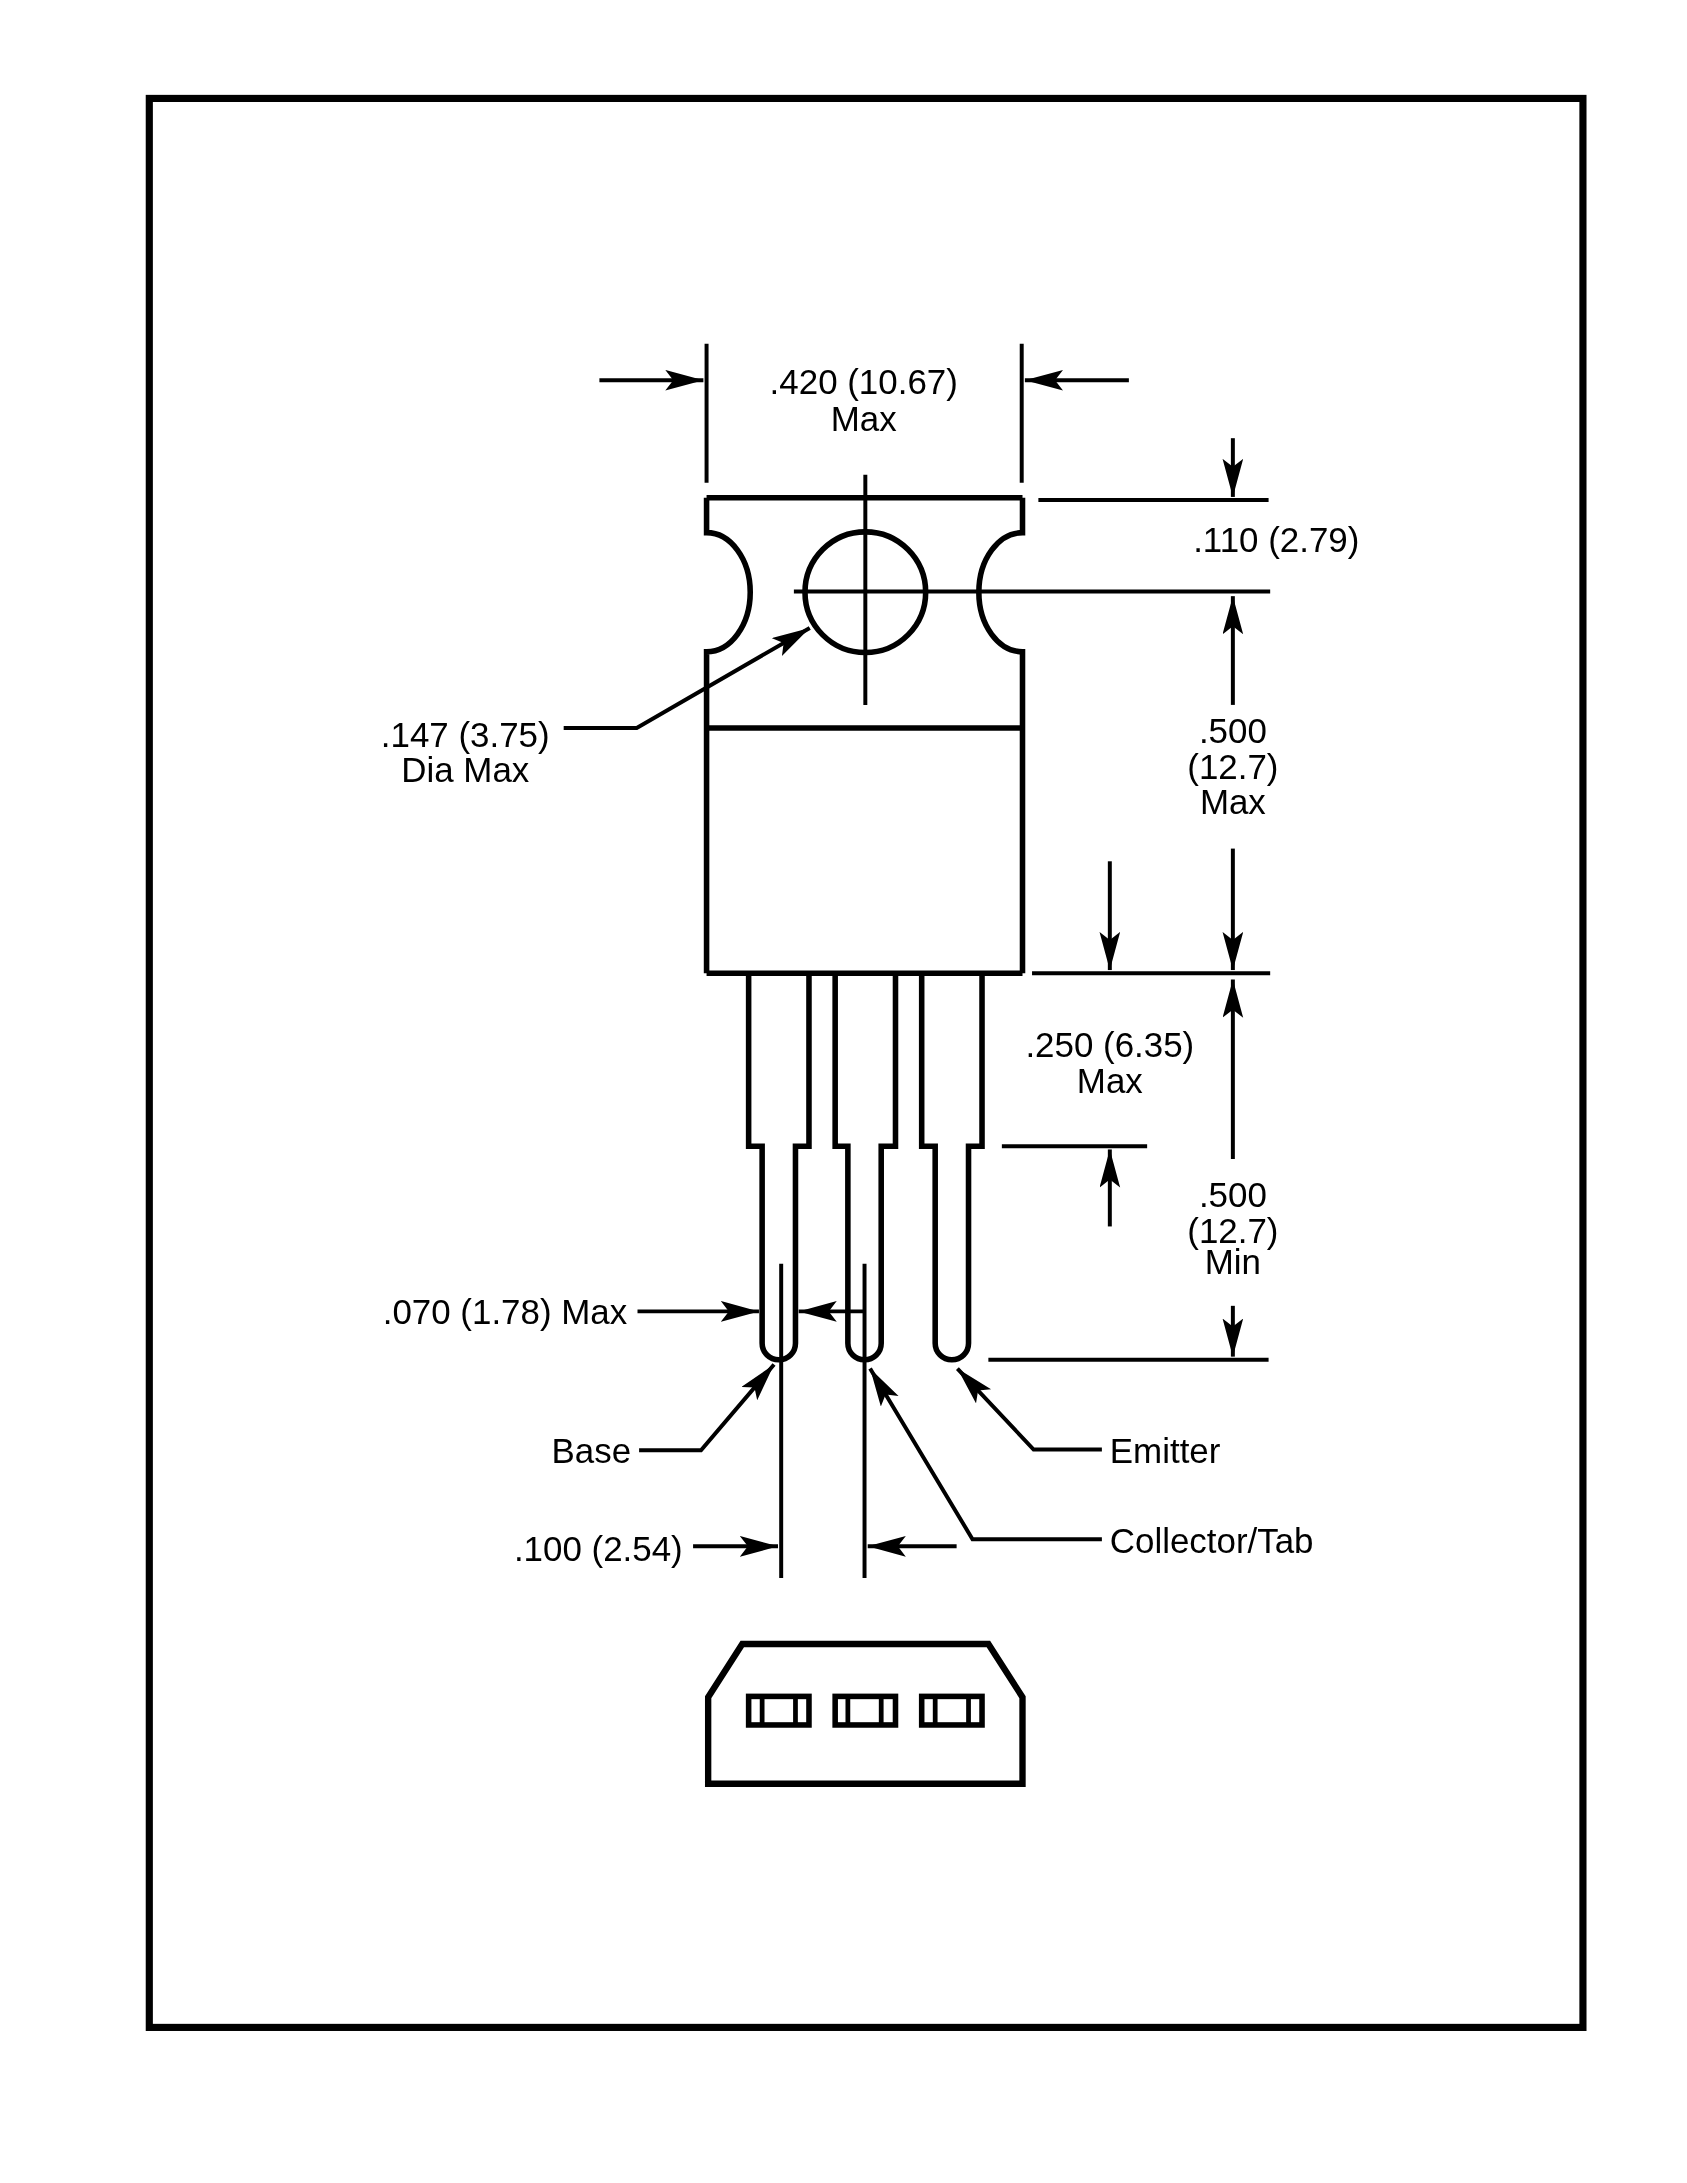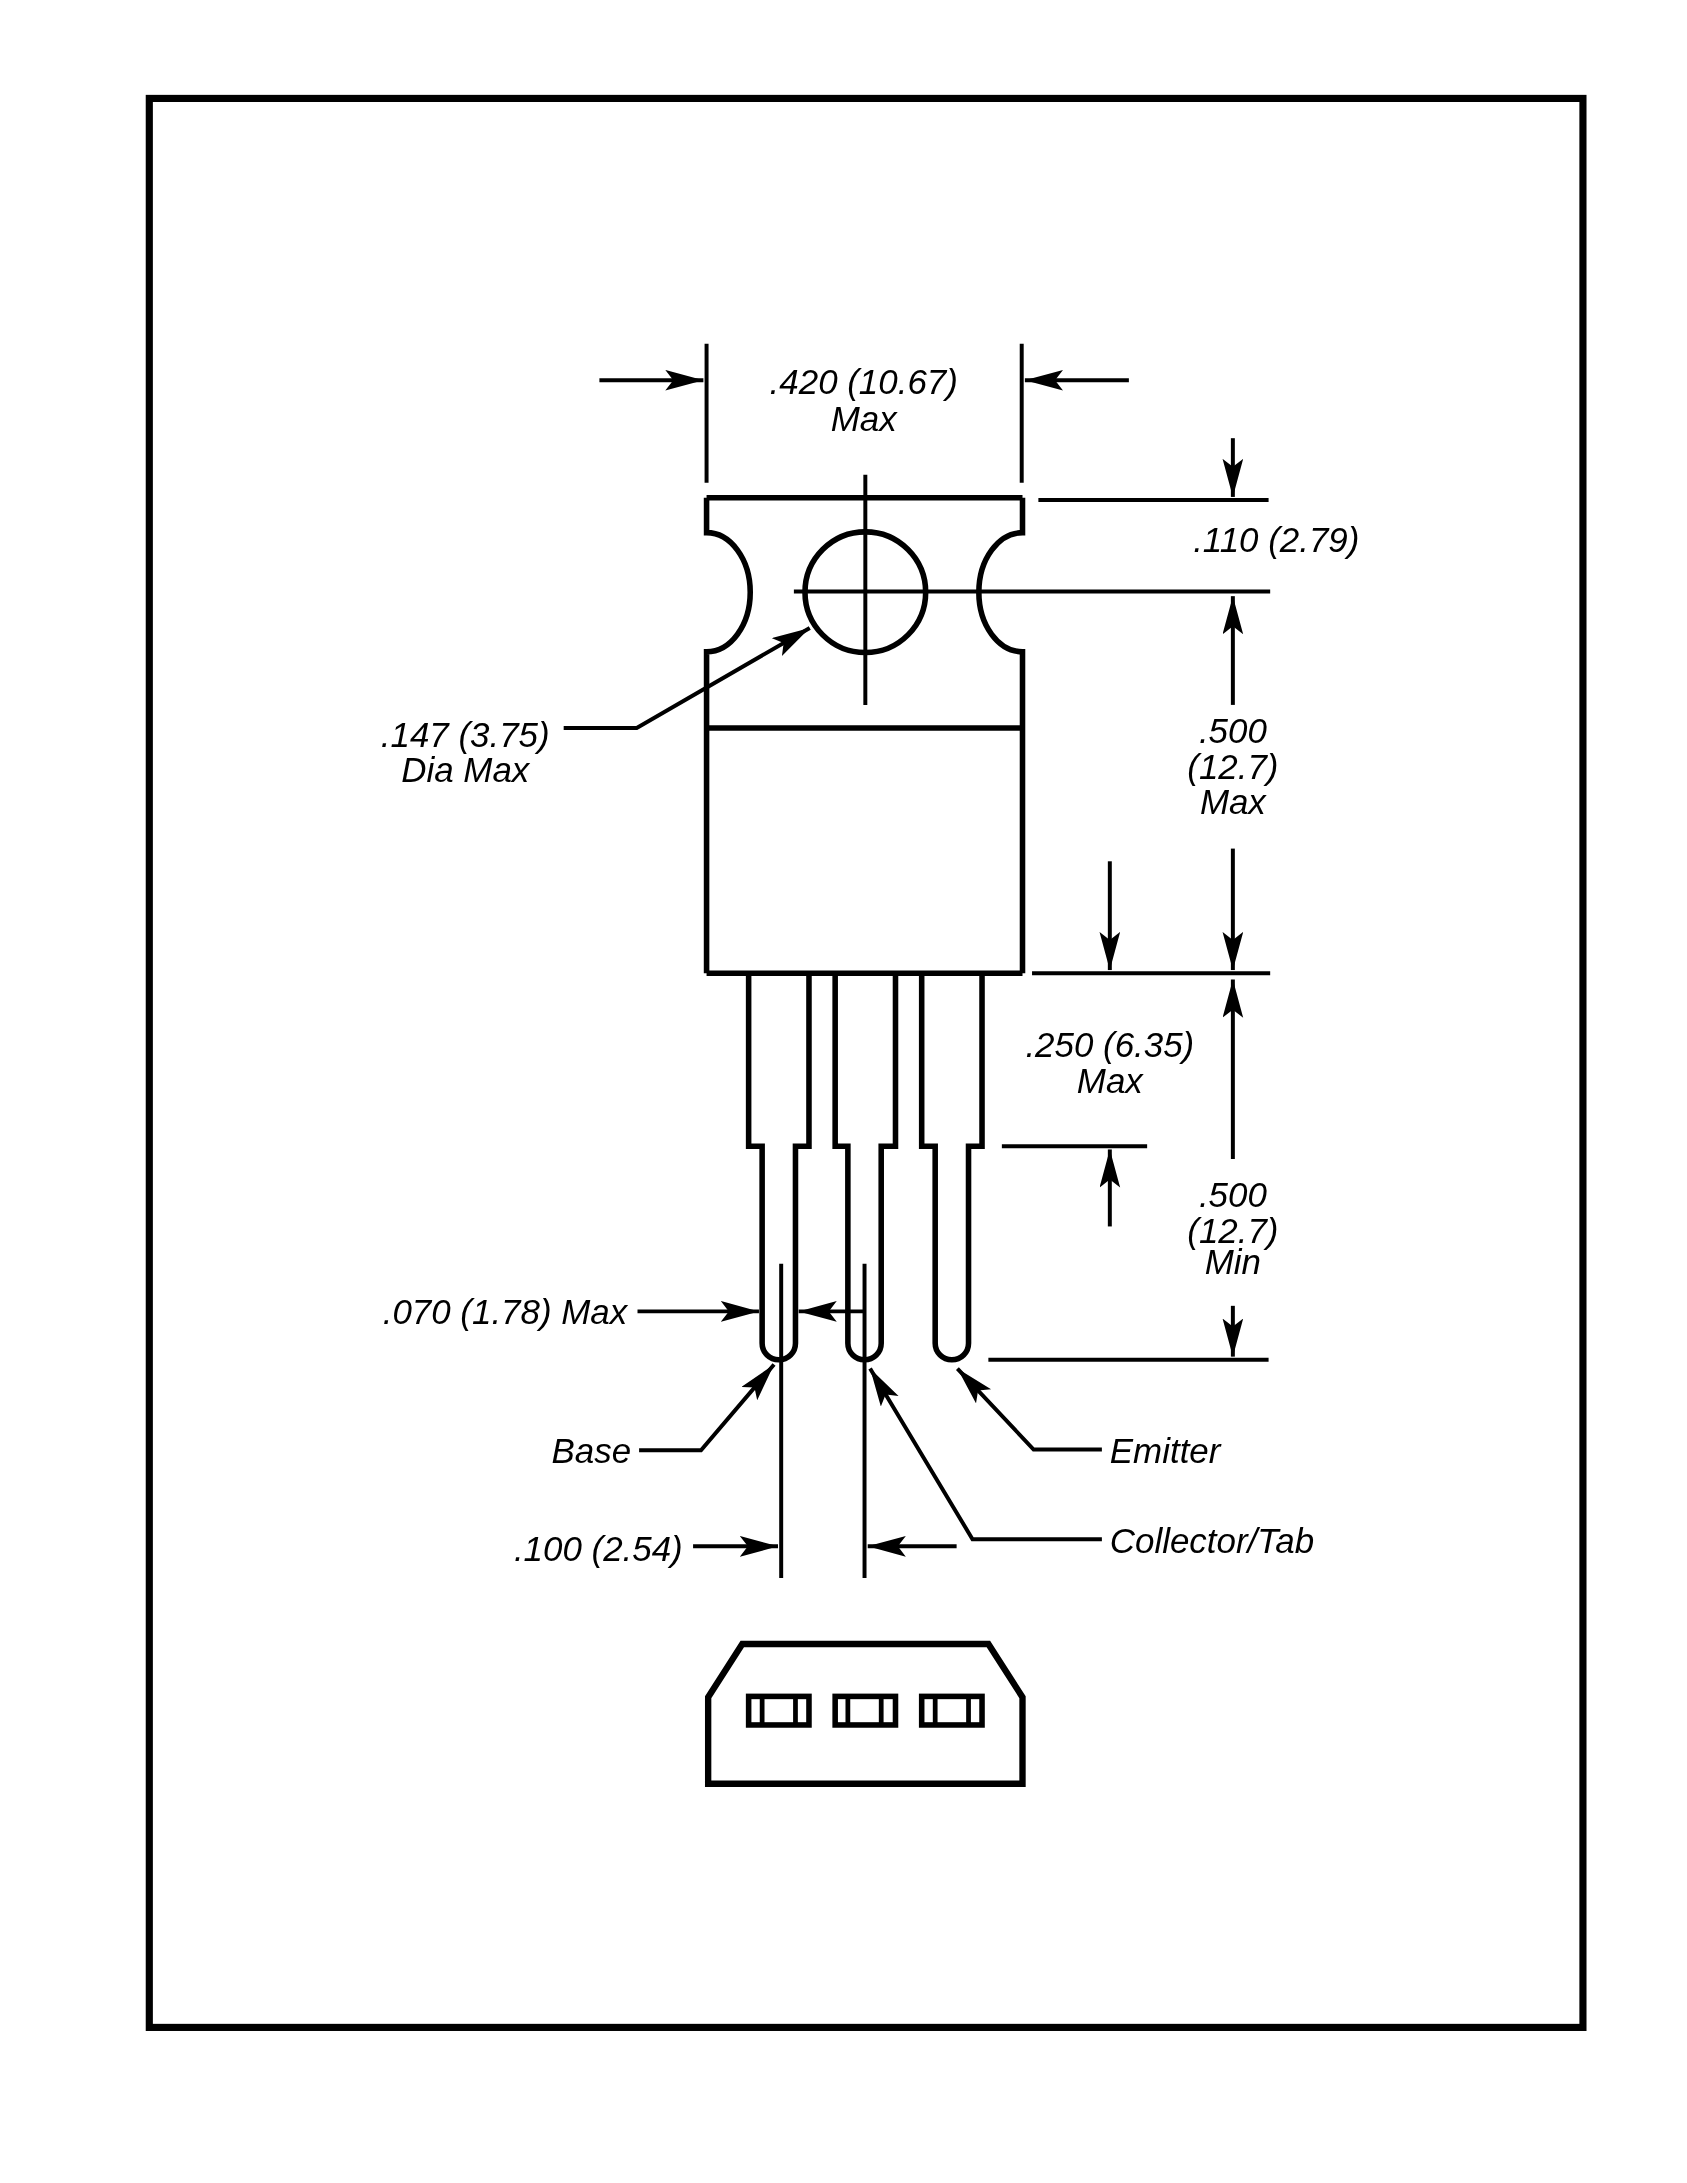--- a/index.html
+++ b/index.html
@@ -1,16 +1,16 @@
 <!DOCTYPE html>
 <html style="--paper: #ffffff; --ink: #000000;font-size:12.7px"><head>
 <meta charset="utf-8">
 <style>
   html,body{margin:0;padding:0;background:#fff;}
-  .page{position:relative;width:1360px;height:2183px;background:var(--paper,#fff);font-style:italic;}
+  .page{position:relative;width:1360px;height:2183px;background:var(--paper,#fff);}
   svg{display:block;}
   svg text{font-family:"Liberation Sans","DejaVu Sans",sans-serif;font-size:44px;fill:var(--ink,#000);}
   .outline{stroke:var(--ink,#000);stroke-width:7;fill:none;}
   .thin{stroke:var(--ink,#000);stroke-width:5;fill:none;}
   .pinline{stroke:var(--ink,#000);stroke-width:6;fill:none;}
   .borderrect{stroke:var(--ink,#000);stroke-width:9;fill:none;}
 </style>
 </head>
 <body>
 

